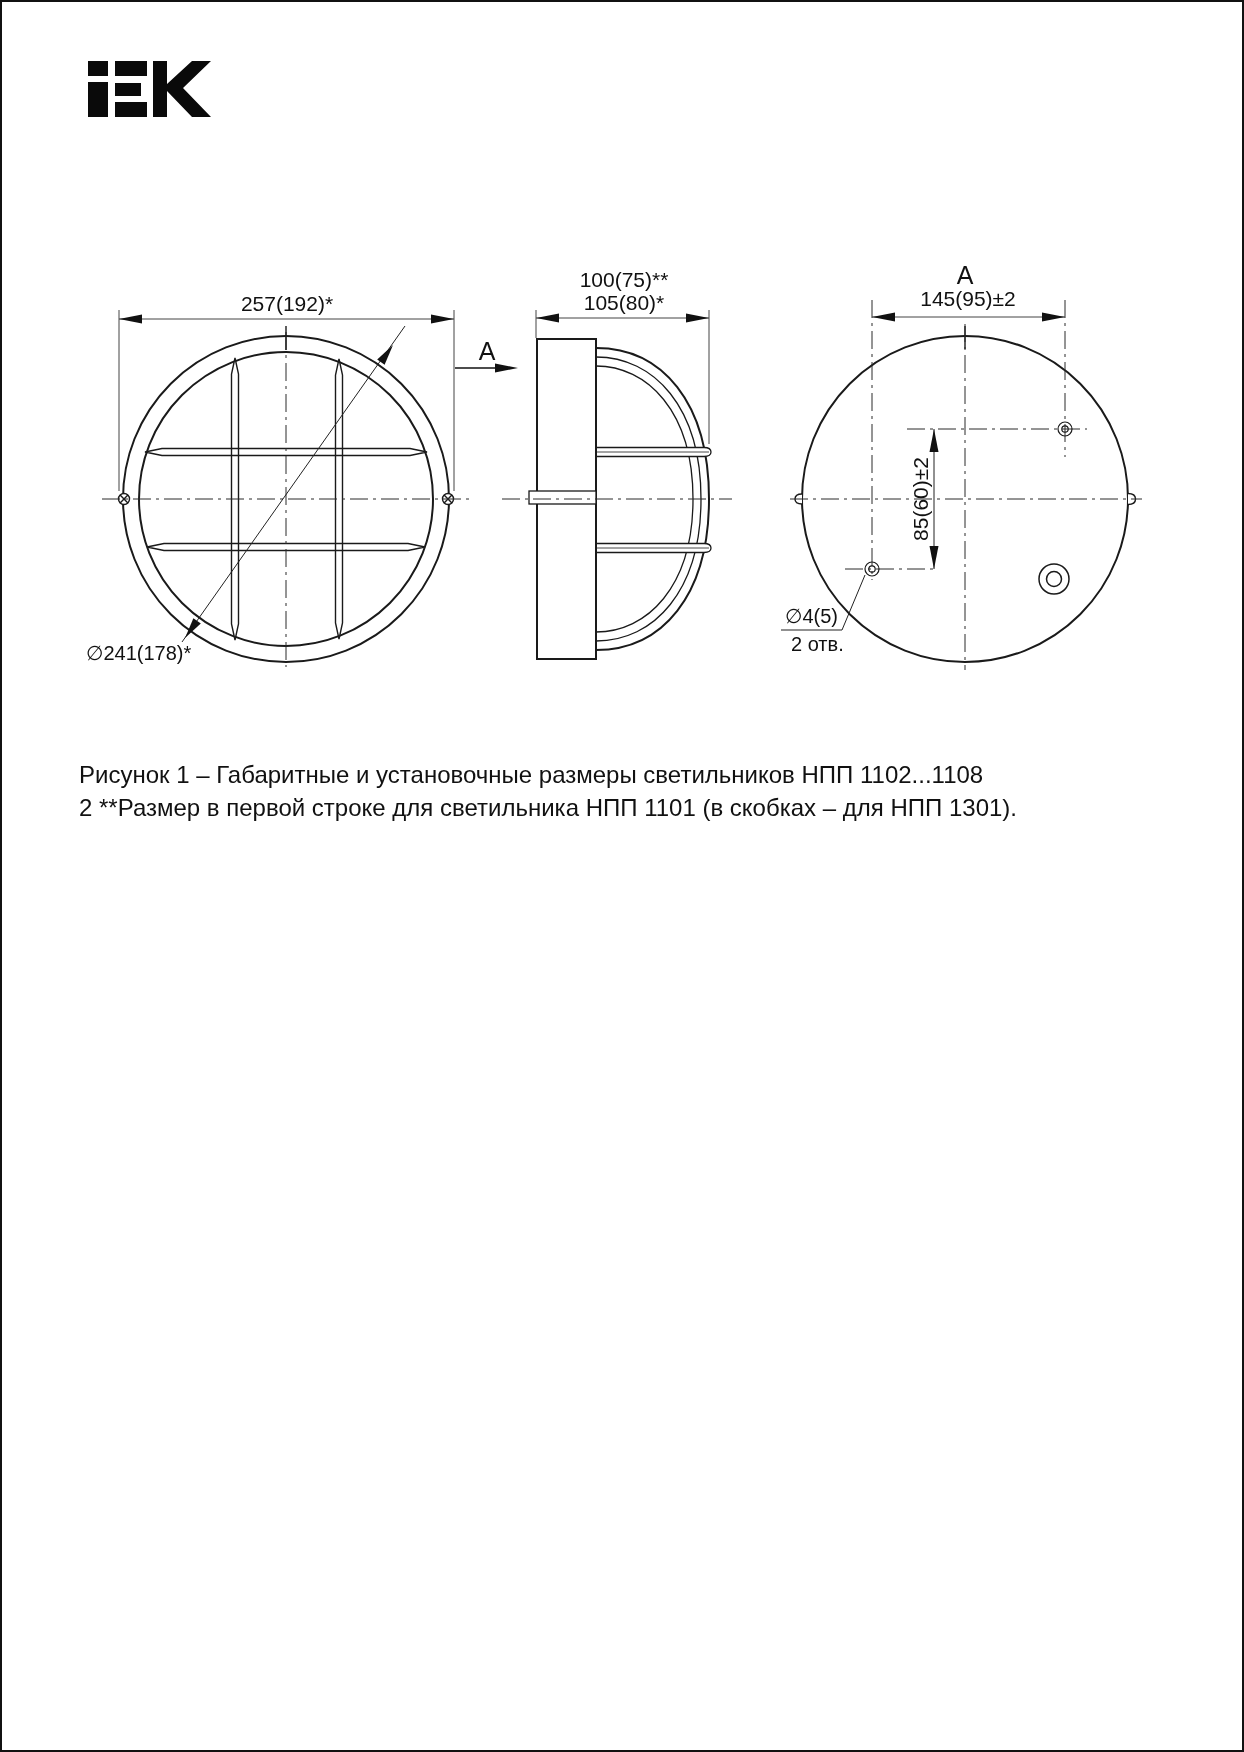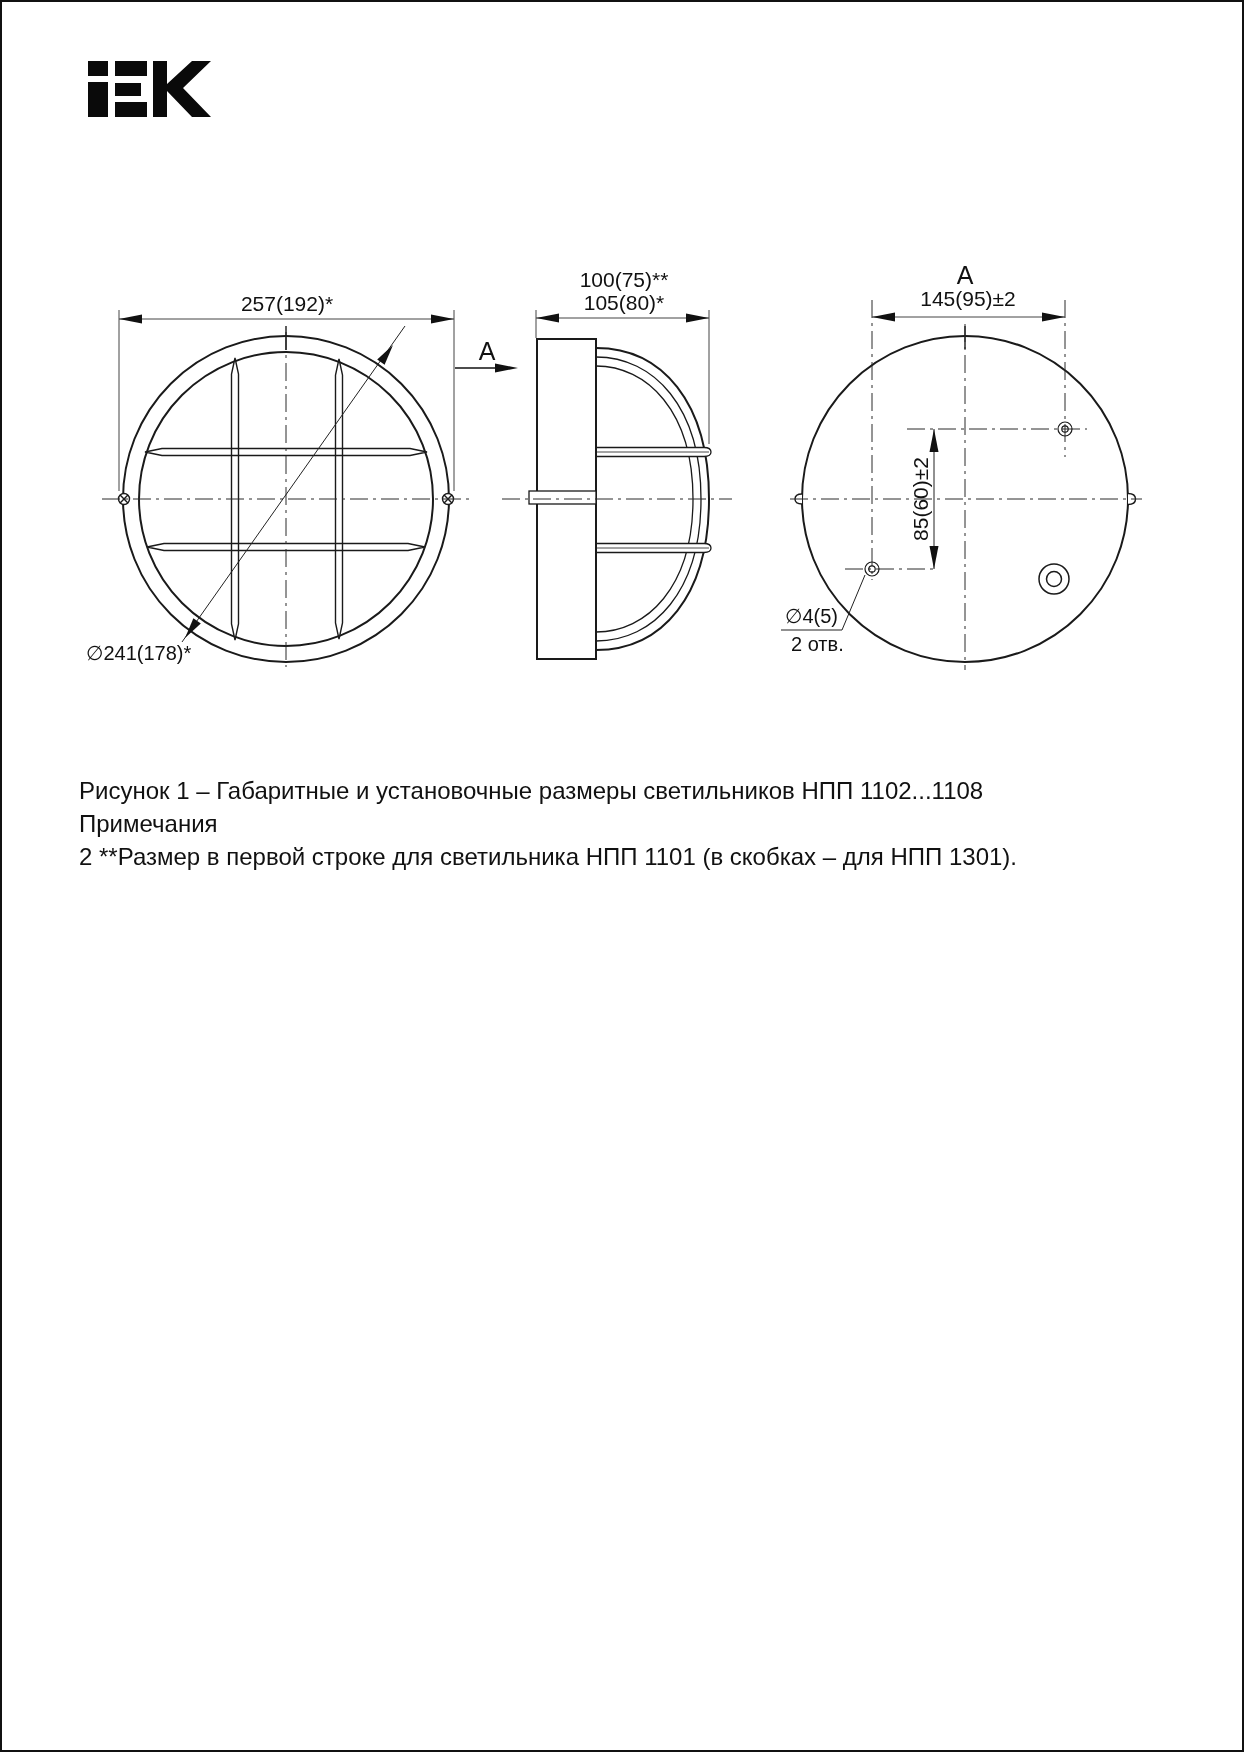--- a/index.html
+++ b/index.html
@@ -10,21 +10,21 @@
     border:2px solid #111;
     box-sizing:border-box;
     overflow:hidden;
     font-family:"Liberation Sans", sans-serif;
   }
   .drawing-svg{position:absolute;left:0;top:0;}
   .dim-text{font-family:"Liberation Sans",sans-serif;font-size:21px;fill:#111;}
   .label-text{font-family:"Liberation Sans",sans-serif;font-size:20px;fill:#111;}
   .view-letter{font-family:"Liberation Sans",sans-serif;font-size:25px;fill:#111;}
   .caption{
-    position:absolute;left:77px;top:772px;width:1110px;
+    position:absolute;left:77px;top:756px;width:1110px;
     font-size:24px;line-height:33px;color:#111;
     font-family:"Liberation Sans",sans-serif;
   }
   .caption div{white-space:nowrap;}
 </style>
 </head>
 <body>
 
 <div class="page">
 
@@ -183,17 +183,16 @@
       <text class="view-letter" x="963" y="282" text-anchor="middle" stroke="none" fill="#111">A</text>
       <text class="dim-text" x="966" y="304" text-anchor="middle" stroke="none" fill="#111">145(95)±2</text>
       <text class="dim-text" x="926" y="497" text-anchor="middle" stroke="none" fill="#111" transform="rotate(-90 926 497)">85(60)±2</text>
       <text class="label-text" x="783" y="621" text-anchor="start" stroke="none" fill="#111">∅4(5)</text>
       <text class="label-text" x="789" y="649" text-anchor="start" stroke="none" fill="#111">2 отв.</text>
     </g>
   </svg>
 
   <div class="caption">
     <div>Рисунок 1 – Габаритные и установочные размеры светильников НПП 1102...1108</div>
-    <div>Примечания</div>
     <div>2 **Размер в первой строке для светильника НПП 1101 (в скобках – для НПП 1301).</div>
   </div>
 
 </div>
 
 </body></html>

